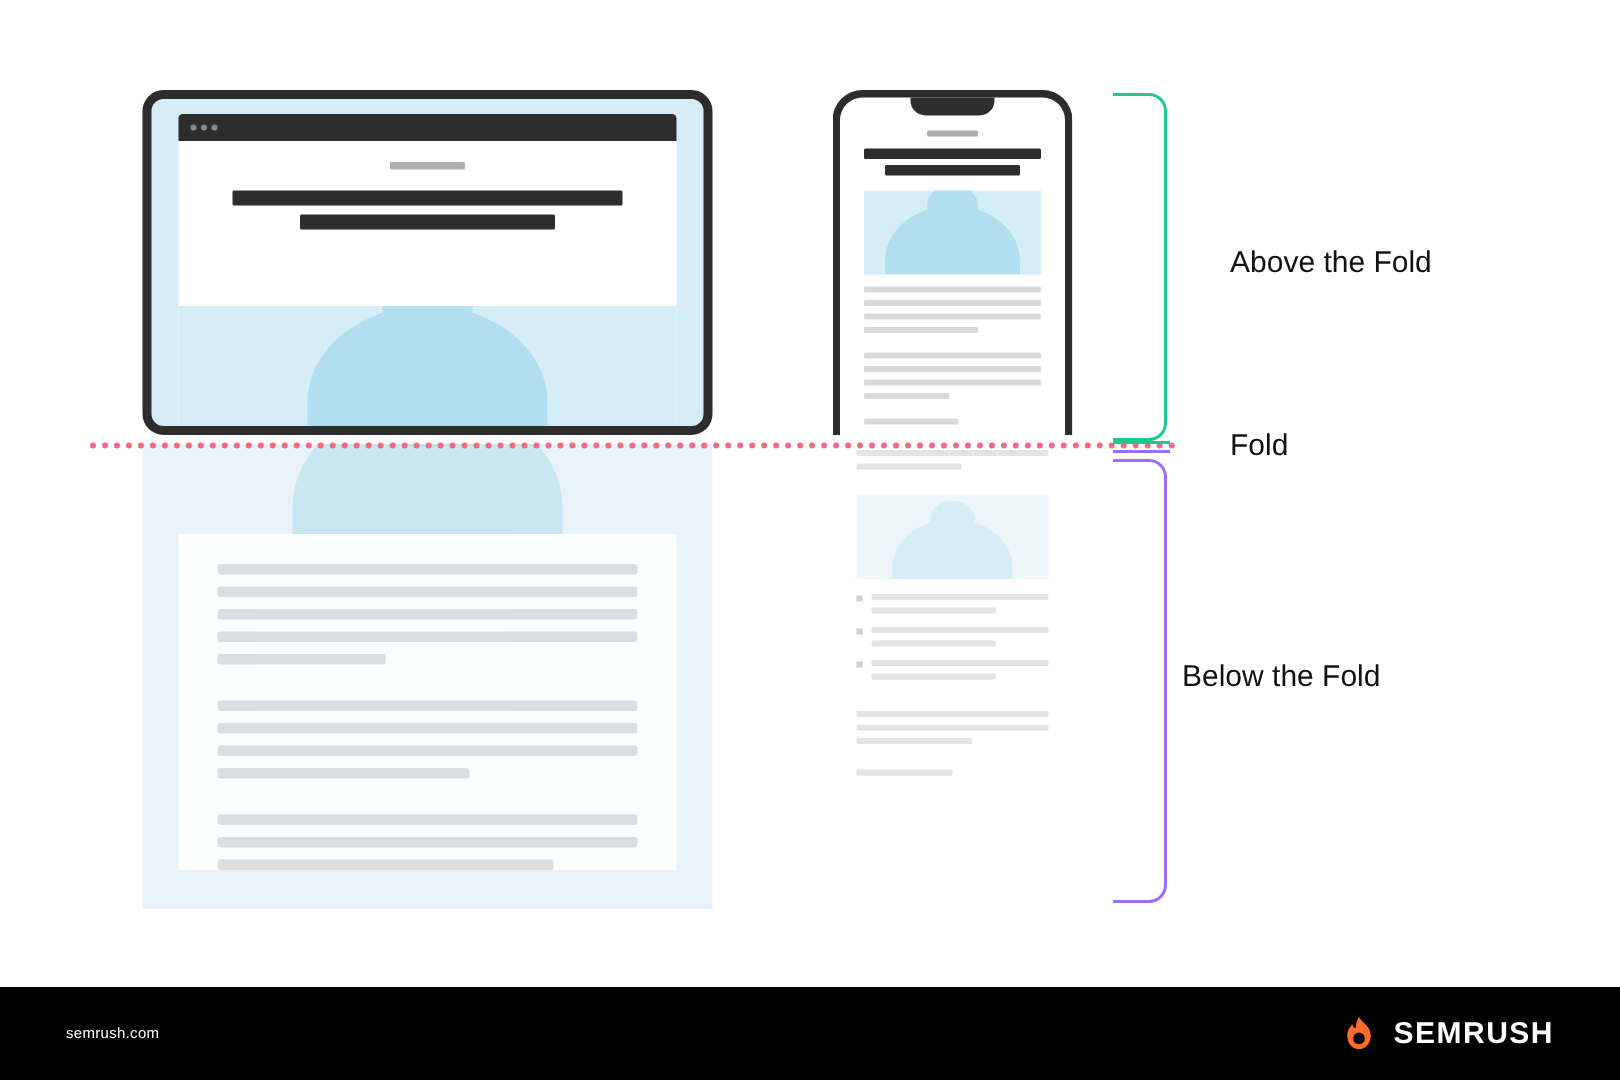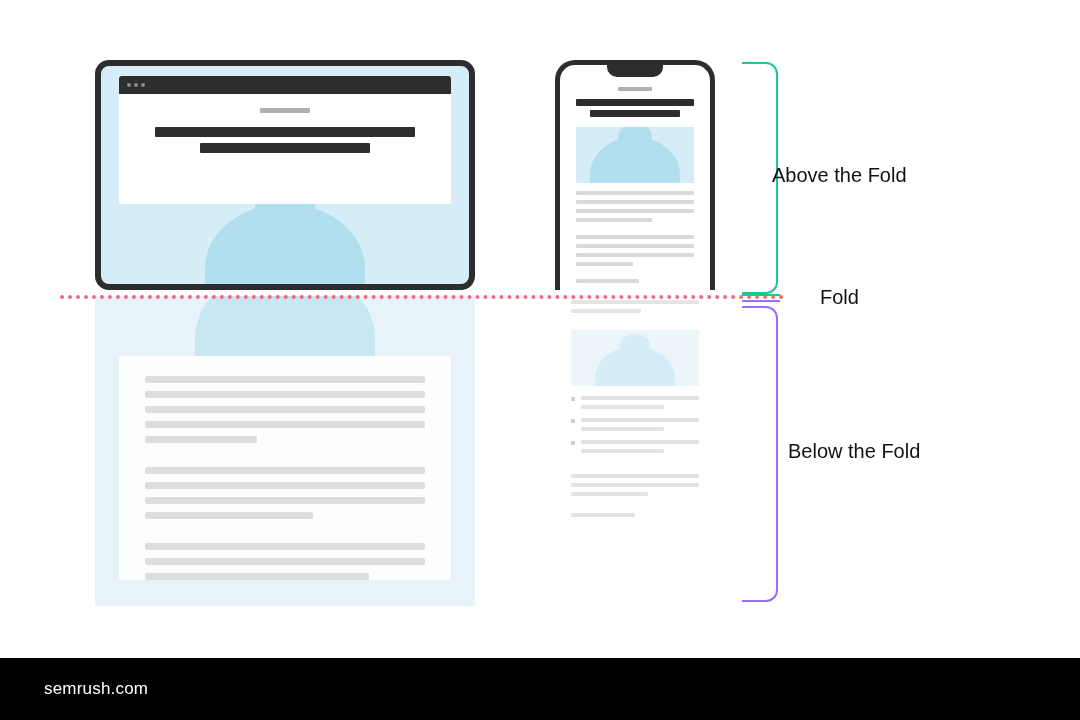--- a/index.html
+++ b/index.html
@@ -118,42 +118,42 @@
   .bracket-below { left: 742px; top: 306px; width: 36px; height: 296px; border-color: #9b6dff; }
   
   .fold-tick {
     position:absolute;
     left: 742px; top: 294px; width: 38px; height: 8px;
   }
   .fold-tick::before{content:"";position:absolute;left:0;top:0;width:100%;height:2px;background:#1ec98f;}
   .fold-tick::after{content:"";position:absolute;left:0;bottom:0;width:100%;height:2px;background:#9b6dff;}
   
   .label { position:absolute; font-size: 20px; color:#111; }
-  .label-above { left: 772px; top: 164px; }
+  .label-above { left: 820px; top: 164px; }
   .label-fold  { left: 820px; top: 286px; }
   .label-below { left: 788px; top: 440px; }
   
   
   .fold-line {
     position:absolute;
     left: 60px; right: 296px; top: 295px;
     border-top: 4px dotted #f06a80;
     height: 0;
   }
   
   
   .footer {
     position: absolute;
     left:0; right:0; bottom:0; height: 62px;
     background: #000;
     display:flex; align-items:center; justify-content:space-between;
     padding: 0 44px;
     color:#fff;
   }
-  .footer .site { font-size: 17px; letter-spacing: .2px;}
+  .footer .site { font-size: 10px; letter-spacing: .2px;}
   .brand { display:flex; align-items:center; gap:10px; font-weight:800; font-size:20px; letter-spacing:1px;}
   .brand-icon { width:26px; height:26px; }
 </style>
 </head>
 <body>
 
 <div class="canvas">
 
   <div class="desktop-frame">
     <div class="browser-chrome">
@@ -259,13 +259,20 @@
   <div class="bracket bracket-below"></div>
 
   <div class="label label-above">Above the Fold</div>
   <div class="label label-fold">Fold</div>
   <div class="label label-below">Below the Fold</div>
 
 </div>
 
 <div class="footer">
   <div class="site">semrush.com</div>
+  <div class="brand">
+    <svg class="brand-icon" viewBox="0 0 40 40">
+      <path d="M20 3 C24 10 32 12 32 22 C32 31 26 36 20 36 C14 36 8 31 8 22 C8 16 11 14 13 10 C14 15 17 16 17 12 C17 8 20 3 20 3 Z" fill="#ff6b2c"></path>
+      <circle cx="20" cy="25" r="6" fill="#000"></circle>
+    </svg>
+    <span>SEMRUSH</span>
+  </div>
 </div>
 
 </body></html>

